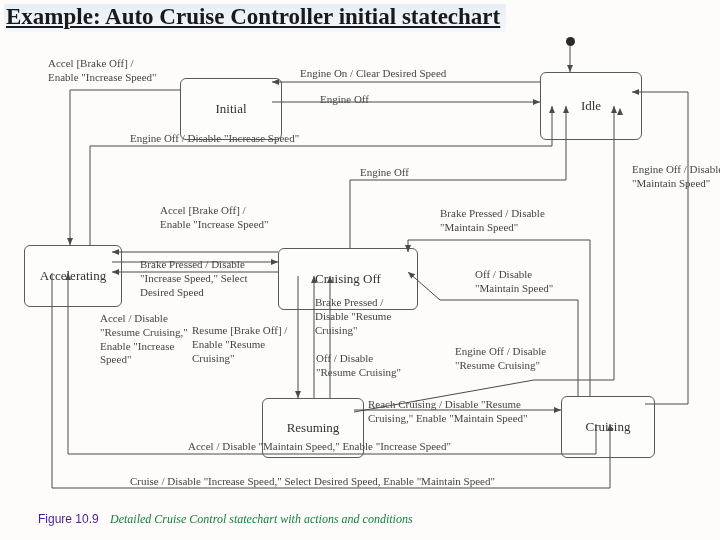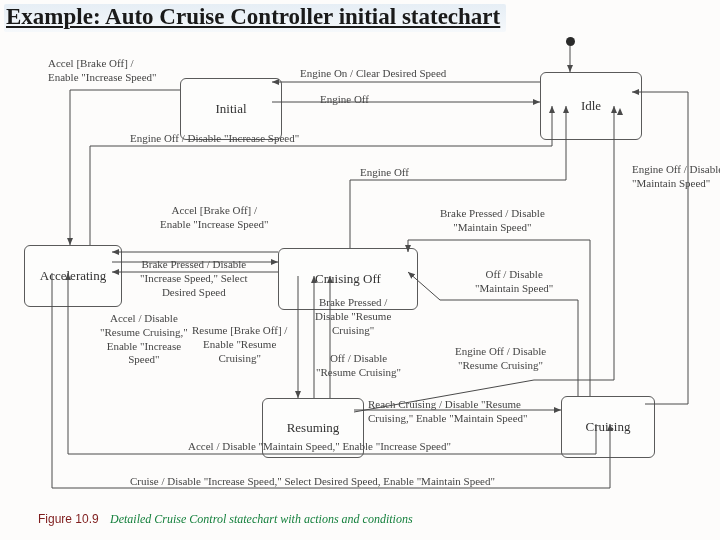--- a/index.html
+++ b/index.html
@@ -1,20 +1,20 @@
 <!DOCTYPE html>
 <html><head>
 <meta charset="utf-8">
 <style>
   html,body{margin:0;padding:0;width:720px;height:540px;background:#fdfcfb;font-family:"Times New Roman",serif;color:#3a3a3a;overflow:hidden}
   .heading{position:absolute;left:4px;top:4px;font-size:23px;font-weight:700;color:#1a1a1a;text-decoration:underline;background:linear-gradient(#e6eef5,#f5f8fb);padding:0 6px 2px 2px;border-radius:2px}
   .canvas{position:absolute;left:0;top:0;width:720px;height:540px}
   .node{position:absolute;border:1px solid #5a5a5a;border-radius:6px;background:#fdfdfc;font-size:13px;text-align:center;display:flex;align-items:center;justify-content:center;padding:16px 4px;color:#333}
-  .edge-label{position:absolute;font-size:11px;line-height:1.25;color:#454545;text-align:center;white-space:pre}
-  .caption-lead{position:absolute;font-family:Helvetica,Arial,sans-serif;font-size:12px;color:#7f1d1d}
+  .edge-label{position:absolute;font-size:11px;line-height:1.25;color:#454545;white-space:pre}
+  .caption-lead{position:absolute;font-family:Helvetica,Arial,sans-serif;font-size:12px;color:#4c1d95}
   .caption-body{position:absolute;font-family:"Times New Roman",serif;font-style:italic;font-size:12px;color:#15803d}
   .start-dot{position:absolute;width:9px;height:9px;background:#2a2a2a;border-radius:50%}
   svg{position:absolute;left:0;top:0}
 </style>
 </head>
 <body>
 
 <div class="heading">Example: Auto Cruise Controller initial statechart</div>
 
 <div class="canvas">

